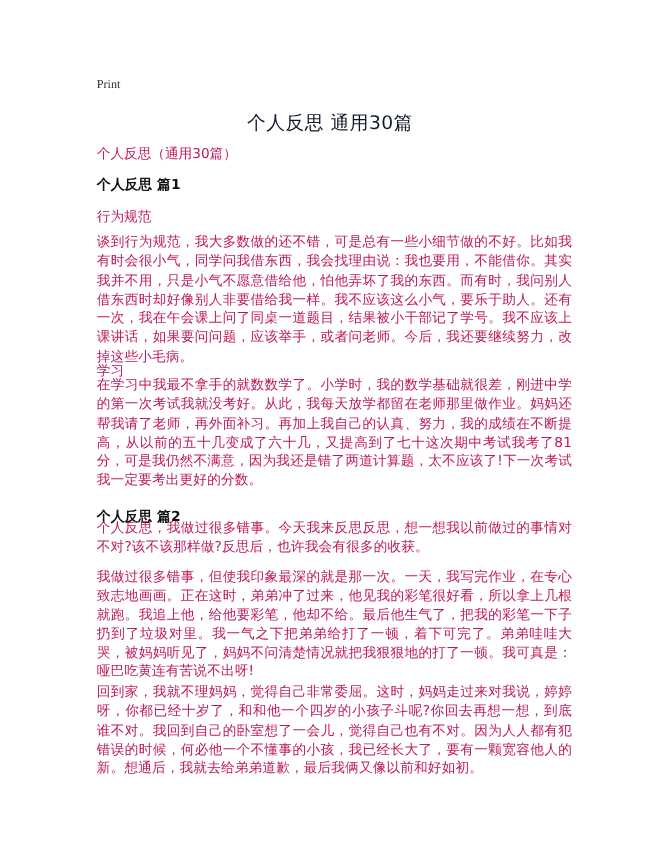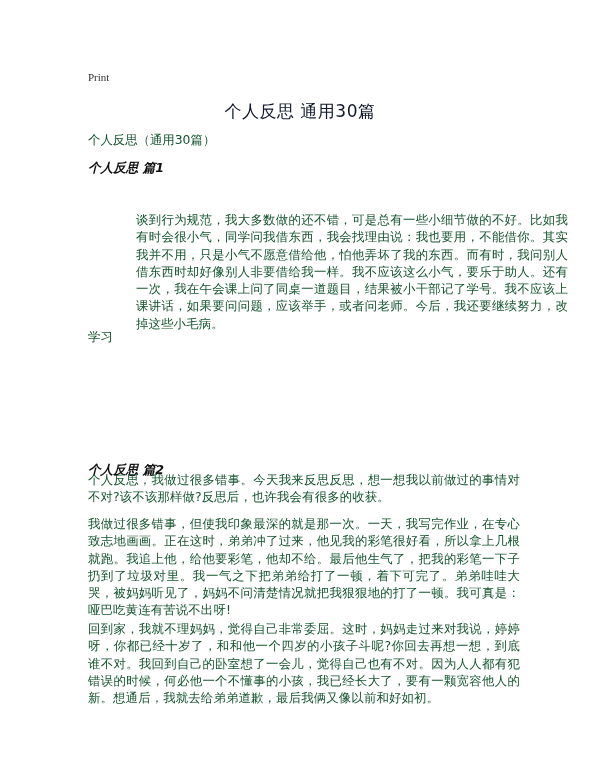--- a/index.html
+++ b/index.html
@@ -3,35 +3,37 @@
   <meta charset="utf-8">
   <style>
     html, body { margin: 0; padding: 0; background: #ffffff; }
     body { width: 600px; height: 776px; position: relative; overflow: hidden;
            font-family: "DejaVu Sans", sans-serif; color: #222; }
     .page { position: absolute; left: 0; top: 0; width: 600px; height: 660px; }
     .print { position: absolute; left: 88px; top: 71px; font-family: "Liberation Serif", serif;
              font-size: 11px; color: #333; }
     .title { position: absolute; left: 0; width: 600px; top: 100px; text-align: center;
              font-size: 17px; color: #0f172a; letter-spacing: 0.5px; }
-    .blk { position: absolute; left: 88px; width: 432px; font-size: 12.4px; color: #14532d; }
+    .blk { position: absolute; left: 88px; width: 432px; font-size: 12.4px; color: #be185d; }
     .para { line-height: 17.3px; text-align: justify; letter-spacing: 0.15px; }
-    .heading { font-weight: bold; color: #111; font-size: 12.6px; font-style: italic; }
+    .heading { font-weight: bold; color: #111; font-size: 12.6px; }
   </style>
 </head>
 <body>
 
 <div class="page">
   <div class="print">Print</div>
   <div class="title">个人反思 通用30篇</div>
 
   <div class="blk" style="top:132px;">个人反思（通用30篇）</div>
 
   <div class="blk heading" style="top:160px;">个人反思 篇1</div>
-  <div class="blk para" style="top:211px;margin-left:48px;">谈到行为规范，我大多数做的还不错，可是总有一些小细节做的不好。比如我有时会很小气，同学问我借东西，我会找理由说：我也要用，不能借你。其实我并不用，只是小气不愿意借给他，怕他弄坏了我的东西。而有时，我问别人借东西时却好像别人非要借给我一样。我不应该这么小气，要乐于助人。还有一次，我在午会课上问了同桌一道题目，结果被小干部记了学号。我不应该上课讲话，如果要问问题，应该举手，或者问老师。今后，我还要继续努力，改掉这些小毛病。</div>
+  <div class="blk" style="top:189px;">行为规范</div>
+  <div class="blk para" style="top:211px;">谈到行为规范，我大多数做的还不错，可是总有一些小细节做的不好。比如我有时会很小气，同学问我借东西，我会找理由说：我也要用，不能借你。其实我并不用，只是小气不愿意借给他，怕他弄坏了我的东西。而有时，我问别人借东西时却好像别人非要借给我一样。我不应该这么小气，要乐于助人。还有一次，我在午会课上问了同桌一道题目，结果被小干部记了学号。我不应该上课讲话，如果要问问题，应该举手，或者问老师。今后，我还要继续努力，改掉这些小毛病。</div>
 
   <div class="blk" style="top:317px;margin-top:12px;">学习</div>
+  <div class="blk para" style="top:341px;">在学习中我最不拿手的就数数学了。小学时，我的数学基础就很差，刚进中学的第一次考试我就没考好。从此，我每天放学都留在老师那里做作业。妈妈还帮我请了老师，再外面补习。再加上我自己的认真、努力，我的成绩在不断提高，从以前的五十几变成了六十几，又提高到了七十这次期中考试我考了81分，可是我仍然不满意，因为我还是错了两道计算题，太不应该了!下一次考试我一定要考出更好的分数。</div>
 
   <div class="blk heading" style="top:462px;">个人反思 篇2</div>
   <div class="blk para" style="top:471px;">个人反思，我做过很多错事。今天我来反思反思，想一想我以前做过的事情对不对?该不该那样做?反思后，也许我会有很多的收获。</div>
   <div class="blk para" style="top:620px;">回到家，我就不理妈妈，觉得自己非常委屈。这时，妈妈走过来对我说，婷婷呀，你都已经十岁了，和和他一个四岁的小孩子斗呢?你回去再想一想，到底谁不对。我回到自己的卧室想了一会儿，觉得自己也有不对。因为人人都有犯错误的时候，何必他一个不懂事的小孩，我已经长大了，要有一颗宽容他人的新。想通后，我就去给弟弟道歉，最后我俩又像以前和好如初。</div>
   <div class="blk para" style="top:515px;">我做过很多错事，但使我印象最深的就是那一次。一天，我写完作业，在专心致志地画画。正在这时，弟弟冲了过来，他见我的彩笔很好看，所以拿上几根就跑。我追上他，给他要彩笔，他却不给。最后他生气了，把我的彩笔一下子扔到了垃圾对里。我一气之下把弟弟给打了一顿，着下可完了。弟弟哇哇大哭，被妈妈听见了，妈妈不问清楚情况就把我狠狠地的打了一顿。我可真是：哑巴吃黄连有苦说不出呀!</div>
 </div>
 
 </body></html>

